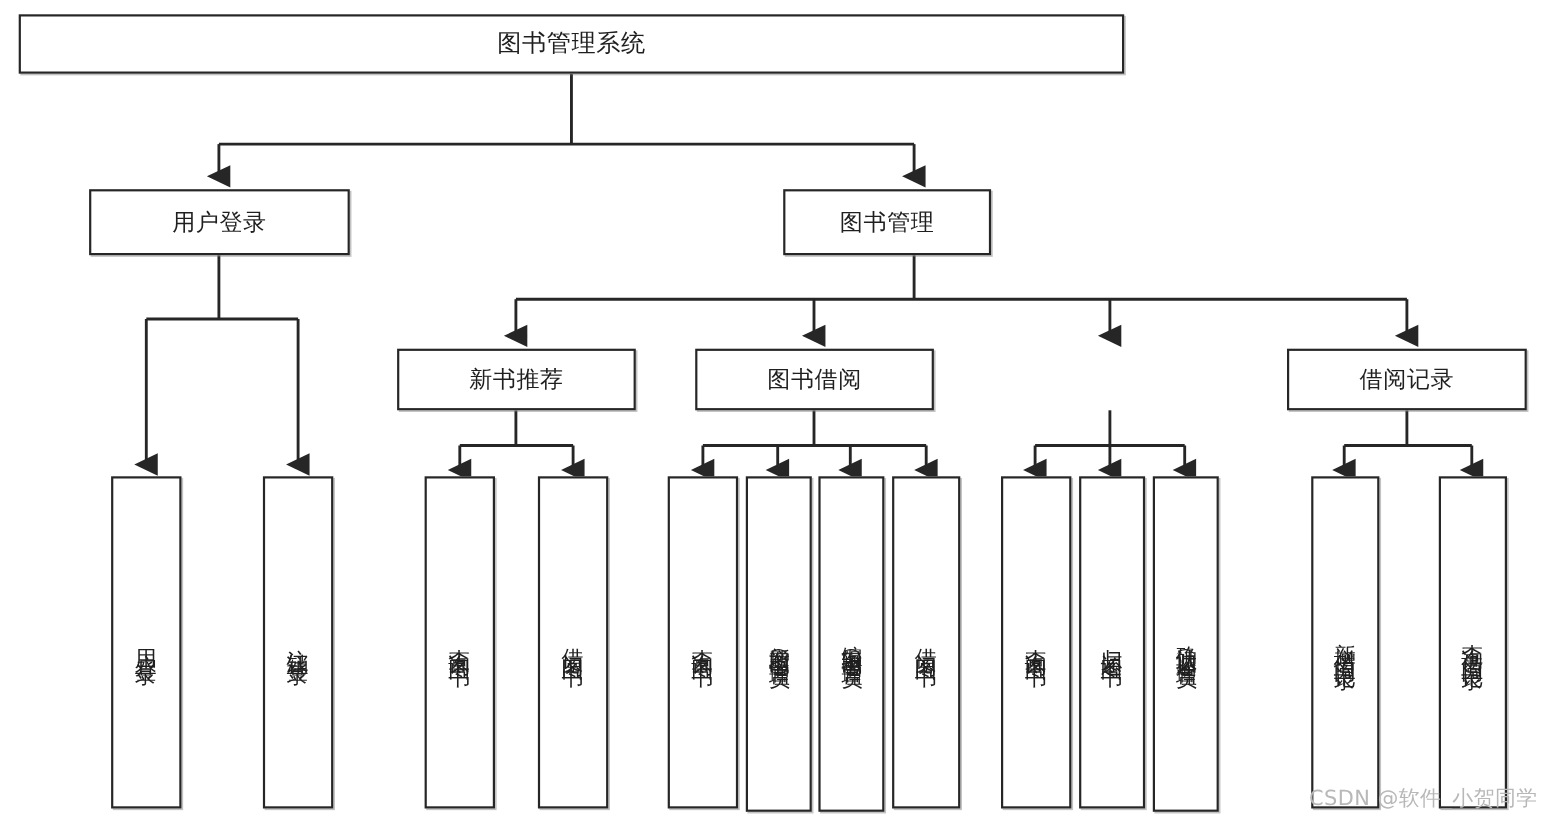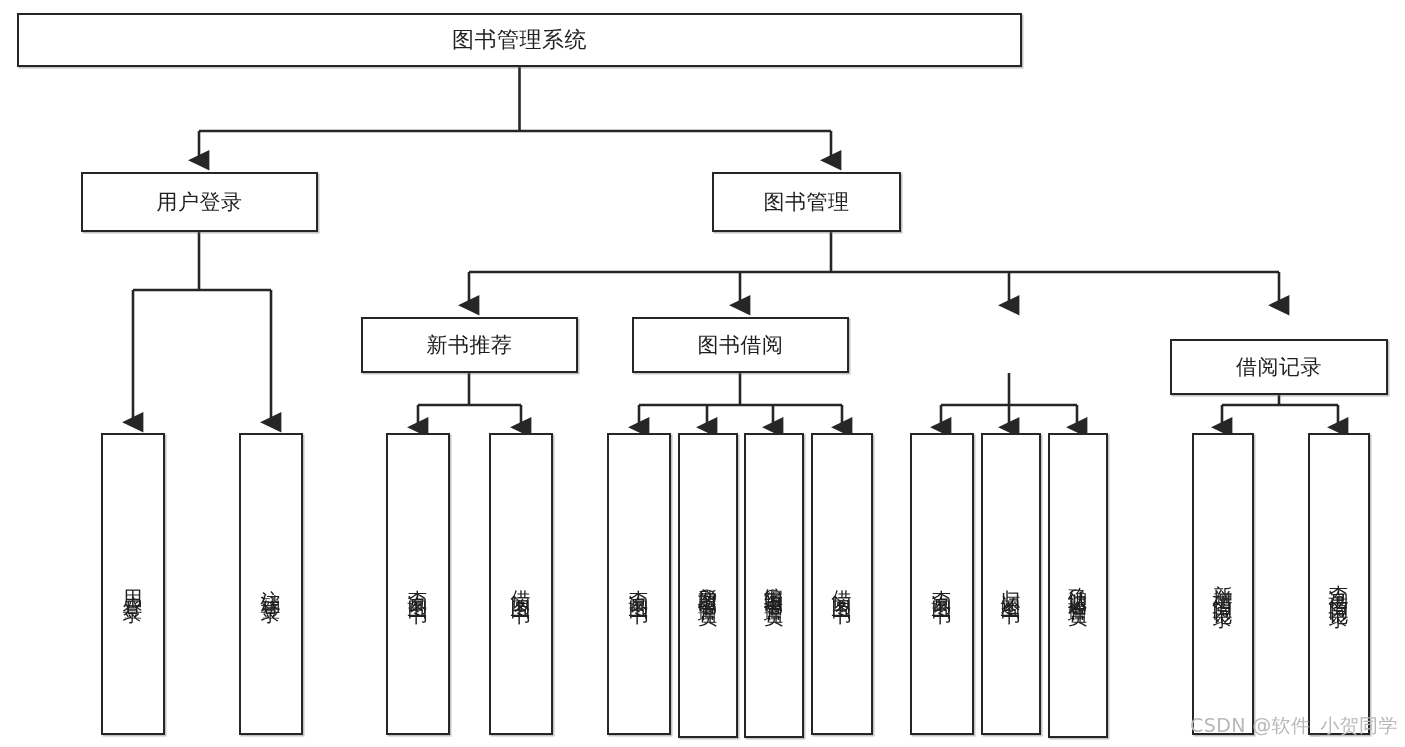--- a/index.html
+++ b/index.html
@@ -140,21 +140,21 @@
   <div class="node h" style="left:712px; top:172px; width:189px; height:60px;">
     <span class="label">图书管理</span>
   </div>
 
   <div class="node h" style="left:361px; top:317px; width:217px; height:56px;">
     <span class="label">新书推荐</span>
   </div>
   <div class="node h" style="left:632px; top:317px; width:217px; height:56px;">
     <span class="label">图书借阅</span>
   </div>
-  <div class="node h" style="left:1170px; top:317px; width:218px; height:56px;margin-top:22px;">
+  <div class="node h" style="left:1170px; top:317px; width:218px; height:56px;">
     <span class="label">借阅记录</span>
   </div>
 
   <div class="node v" style="left:101px; top:433px; width:64px; height:302px;">
     <span class="label">用户登录</span>
   </div>
   <div class="node v" style="left:239px; top:433px; width:64px; height:302px;">
     <span class="label">注销登录</span>
   </div>
 

